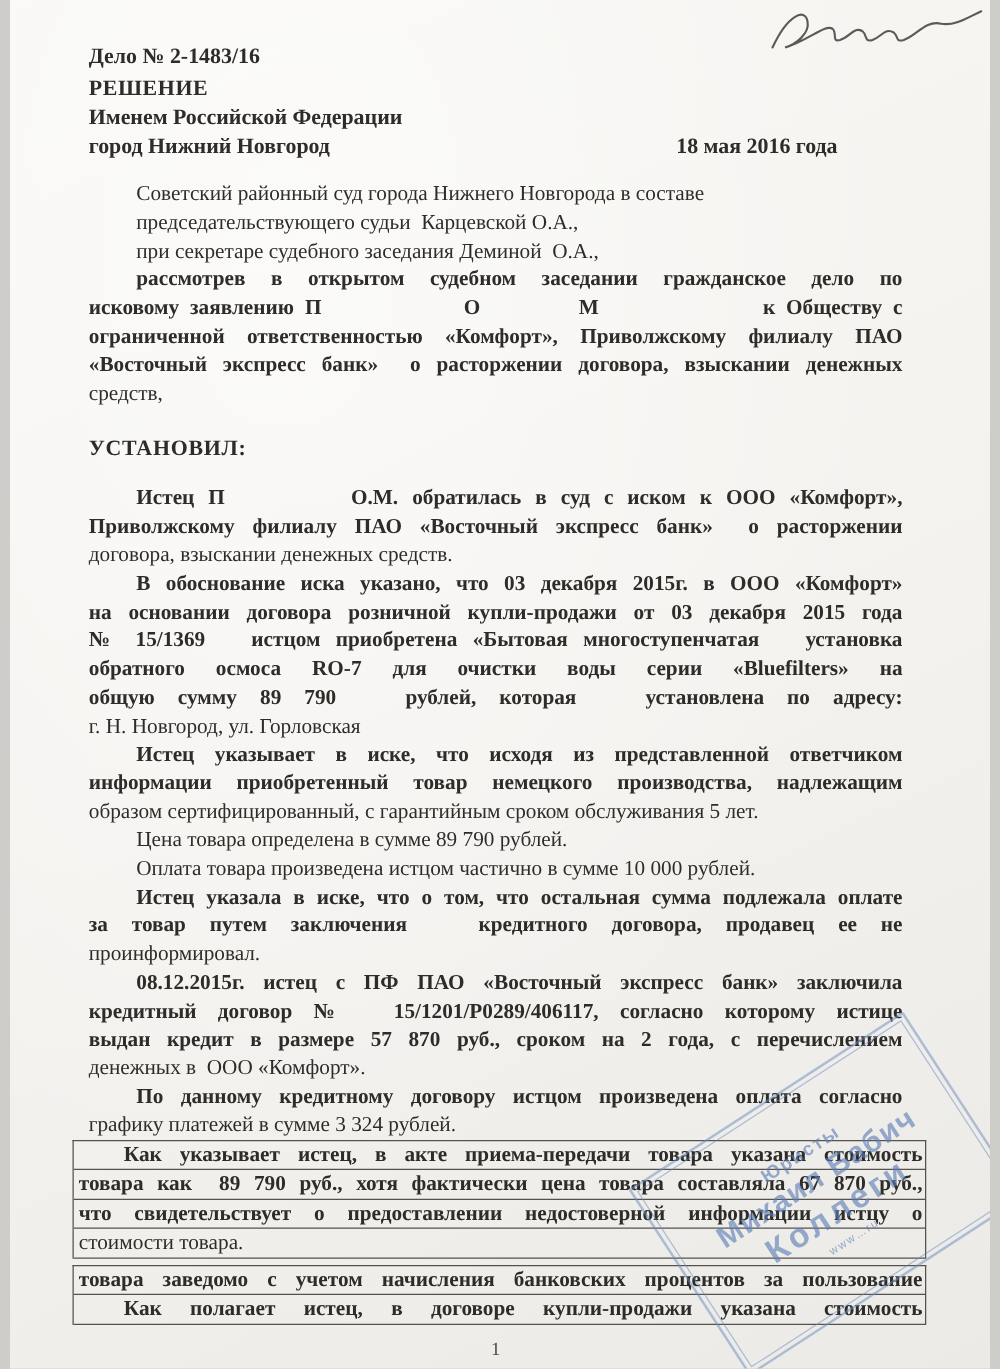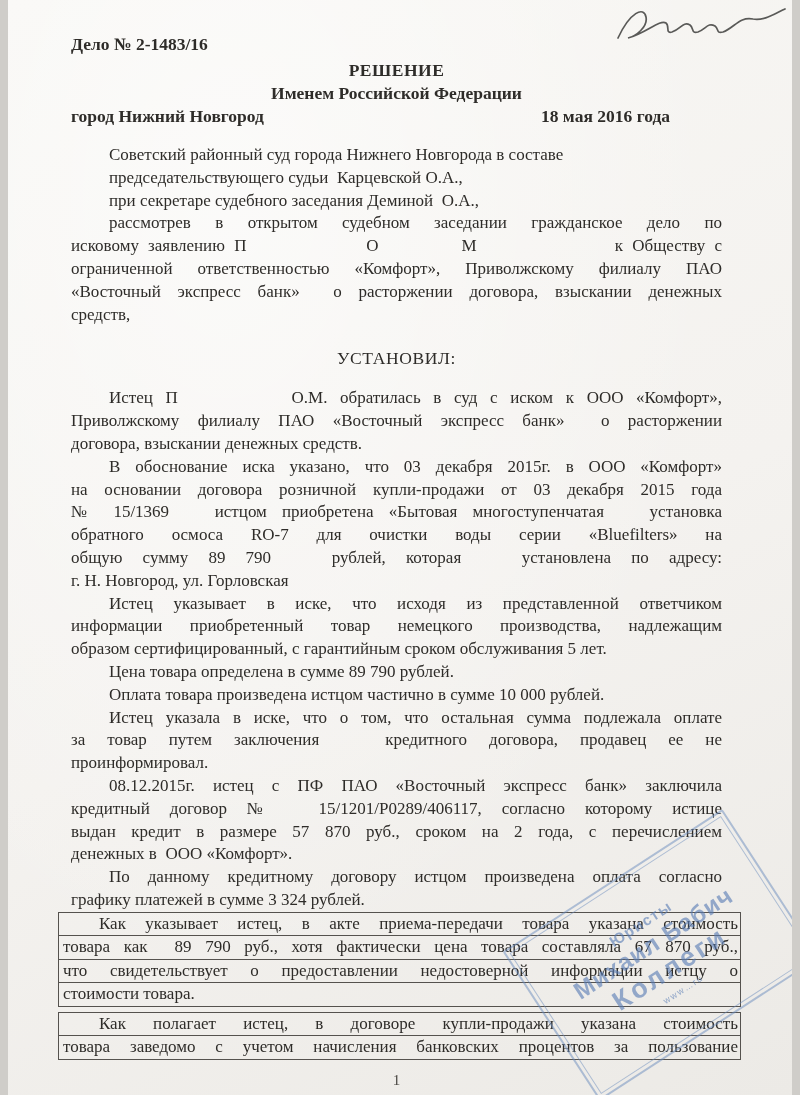--- a/index.html
+++ b/index.html
@@ -7,31 +7,31 @@
     position:relative; width:784px; height:1095px; margin:0 auto; overflow:hidden;
     background:
       radial-gradient(ellipse at 28% 18%, rgba(255,255,255,.55), rgba(255,255,255,0) 62%),
       linear-gradient(155deg, #f8f7f4 0%, #f4f2ef 55%, #eceae6 100%);
     font-family:"Liberation Serif","DejaVu Serif",serif;
     color:#2e2c29;
   }
   .content { padding:34px 70px 0 63px; }
 
   .ln { font-size:17px; line-height:22.8px; text-align:justify; }
-  .j  { text-align-last:justify; }
+  .j  { text-align-last:justify;font-weight:bold; }
   .ind{ text-indent:38px; }
 
   .caseno { font-size:17.5px; font-weight:bold; }
-  .tc { text-align:center; font-weight:bold; font-size:17.5px; line-height:23px; }
+  .tc { text-align:left; font-weight:bold; font-size:17.5px; line-height:23px; }
   .tc1 { margin-top:4px; letter-spacing:.5px; }
   .cityrow { display:flex; justify-content:space-between; font-weight:bold;
              font-size:17.5px; line-height:23px; margin-bottom:16px;text-align:center; }
   .cityrow .date { margin-right:52px; }
 
-  .heading { text-align:center; font-weight:normal; font-size:17.5px;
+  .heading { text-align:left; font-weight:bold; font-size:17.5px;
              letter-spacing:.6px; line-height:23px; margin:21px 0 17px; }
 
   .boxblock { margin-left:-13px; width:681px; border:1.4px solid #55524e; border-bottom:none; }
   .boxrow { border-bottom:1.4px solid #55524e; padding:0 2px 0 4px;
             font-size:17px; line-height:22.5px; text-align:justify; }
   .boxrow.ind { text-indent:36px; }
   .box-gap { height:5px; }
 
   .pagenum { text-align:center; font-size:15px; margin-top:12px; color:#4a4843; }
 
@@ -104,22 +104,22 @@
     <div class="ln">графику платежей в сумме 3 324 рублей.</div>
 
     <div class="boxblock">
       <div class="boxrow ind j">Как указывает истец, в акте приема-передачи товара указана стоимость</div>
       <div class="boxrow j">товара как&nbsp; 89&nbsp;790 руб., хотя фактически цена товара составляла 67&nbsp;870 руб.,</div>
       <div class="boxrow j">что свидетельствует о предоставлении недостоверной информации истцу о</div>
       <div class="boxrow">стоимости товара.</div>
     </div>
     <div class="box-gap"></div>
     <div class="boxblock">
+      <div class="boxrow j">товара заведомо с учетом начисления банковских процентов за пользование</div>
       <div class="boxrow ind j">Как полагает истец, в договоре купли-продажи указана стоимость</div>
-      <div class="boxrow j">товара заведомо с учетом начисления банковских процентов за пользование</div>
     </div>
 
     <div class="pagenum">1</div>
   </div>
 
   <div class="stamp">
     <div class="stamp-inner">
       <div class="stamp-top">Юристы</div>
       <div class="stamp-big">Михаил Бабич</div>
       <div class="stamp-big2">Коллеги</div>

